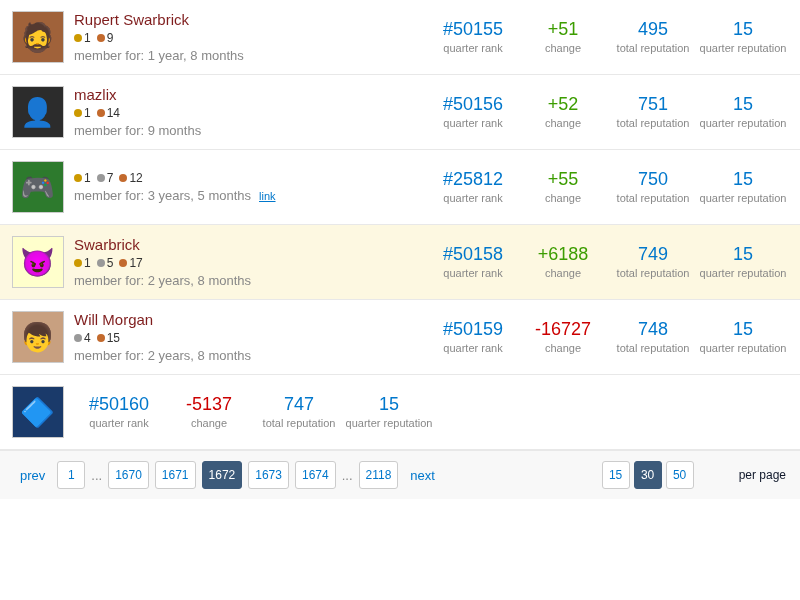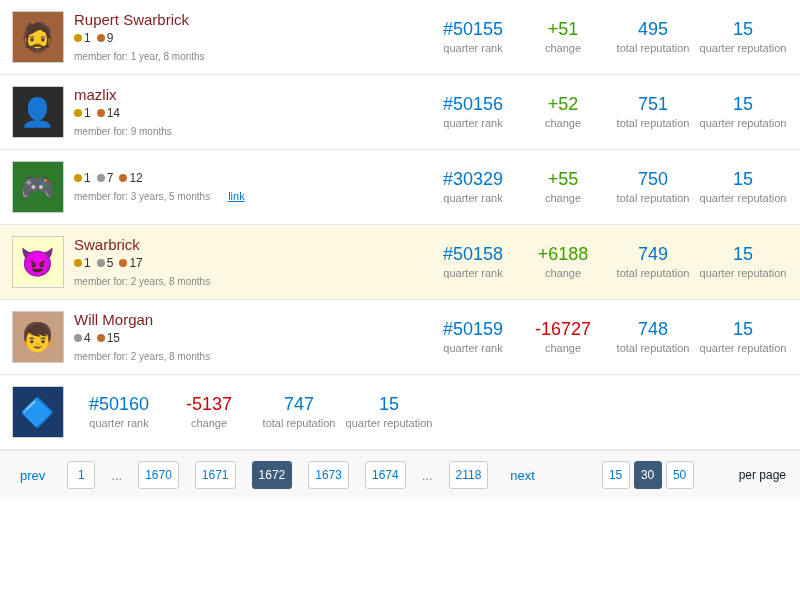--- a/index.html
+++ b/index.html
@@ -56,26 +56,26 @@
       width: 8px;
       height: 8px;
       border-radius: 50%;
       display: inline-block;
     }
     .badge-dot.gold { background: #cc9900; }
     .badge-dot.silver { background: #999; }
     .badge-dot.bronze { background: #c36a2d; }
     .member-since {
       color: #888;
-      font-size: 10px;
+      font-size: 13px;
     }
     .link-tag {
       color: #0077cc;
       font-size: 11px;
-      margin-left: 18px;
+      margin-left: 8px;
     }
 
     .stat-block {
       text-align: center;
       width: 90px;
       flex-shrink: 0;
     }
     .stat-value {
       font-size: 18px;
       color: #0077cc;
@@ -92,21 +92,21 @@
       display: flex;
       align-items: center;
       justify-content: space-between;
       padding: 10px 14px;
       background: #f8f8f8;
       border-top: 1px solid #e8e8e8;
     }
     .page-nav {
       display: flex;
       align-items: center;
-      gap: 16px;
+      gap: 6px;
     }
     .page-btn {
       display: inline-flex;
       align-items: center;
       justify-content: center;
       min-width: 28px;
       height: 28px;
       padding: 0 6px;
       border: 1px solid #ccc;
       border-radius: 3px;
@@ -189,21 +189,21 @@
           </span>
           <span class="badge-item">
             <span class="badge-dot silver"></span>
             <span>7</span>
           </span>
           <span class="badge-item">
             <span class="badge-dot bronze"></span>
             <span>12</span>
           </span>
         </div><span class="member-since">member for: 3 years, 5 months</span><a class="link-tag" href="#">link</a></div>
-      <div class="stat-block"><span class="stat-value">#30329</span><span class="stat-label">quarter rank</span></div>
+      <div class="stat-block"><span class="stat-value">#25812</span><span class="stat-label">quarter rank</span></div>
       <div class="stat-block"><span class="stat-value positive">+55</span><span class="stat-label">change</span></div>
       <div class="stat-block"><span class="stat-value">750</span><span class="stat-label">total reputation</span></div>
       <div class="stat-block"><span class="stat-value">15</span><span class="stat-label">quarter reputation</span></div>
     </div>
     <div class="user-row highlighted">
       <div class="avatar" style="background: rgb(255, 255, 204); font-size: 28px;">😈</div>
       <div class="user-info"><a class="user-name" href="#">Swarbrick</a><div class="user-badges">
           <span class="badge-item">
             <span class="badge-dot gold"></span>
             <span>1</span>

